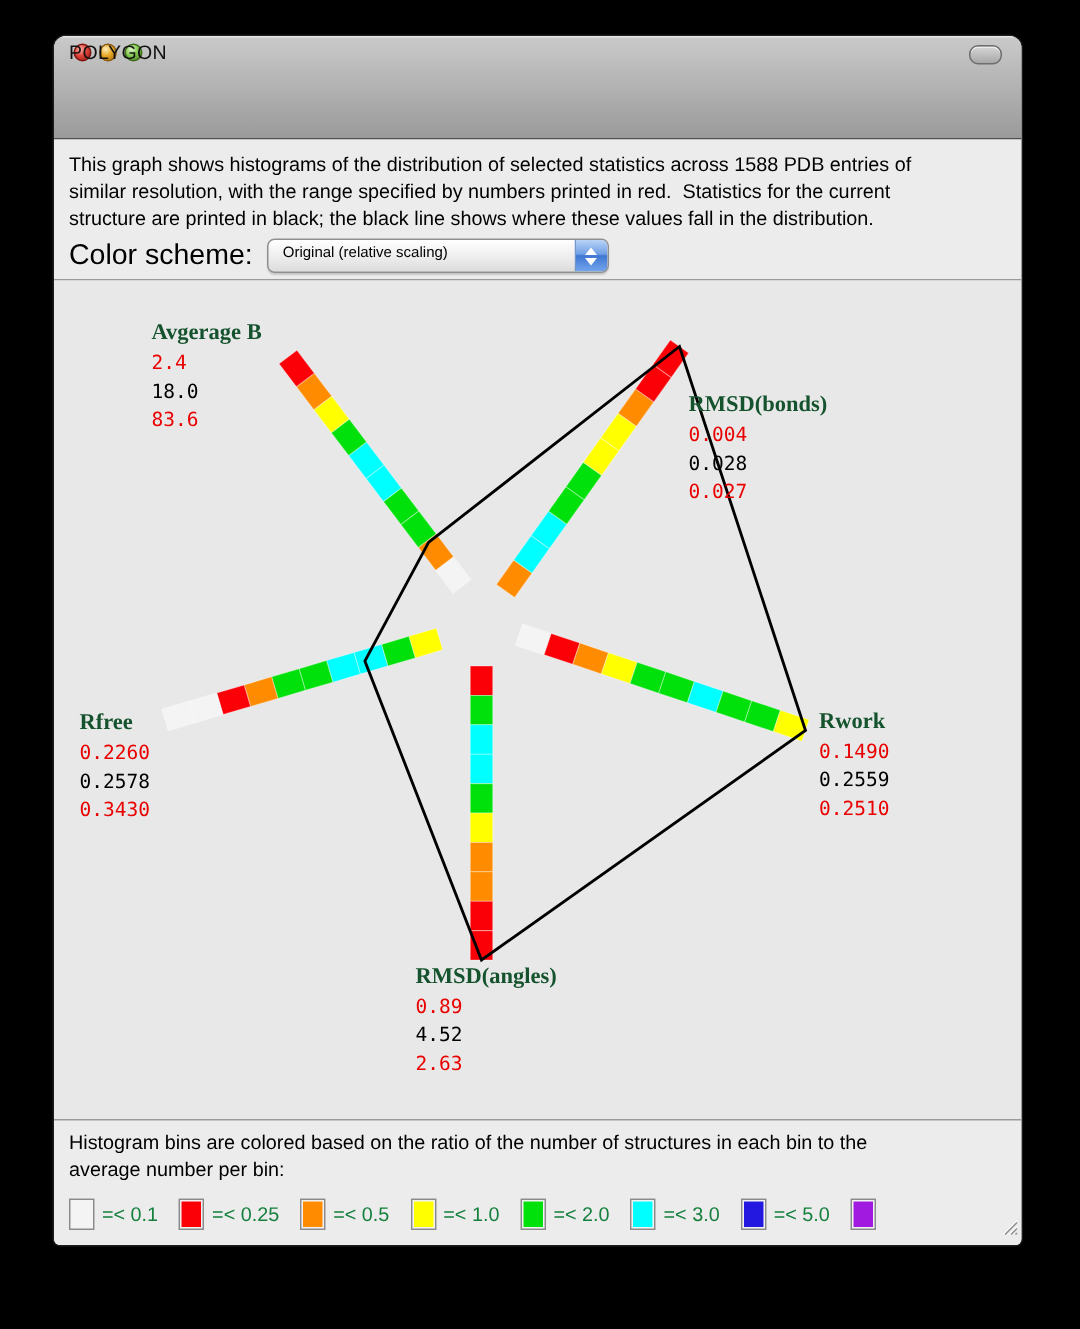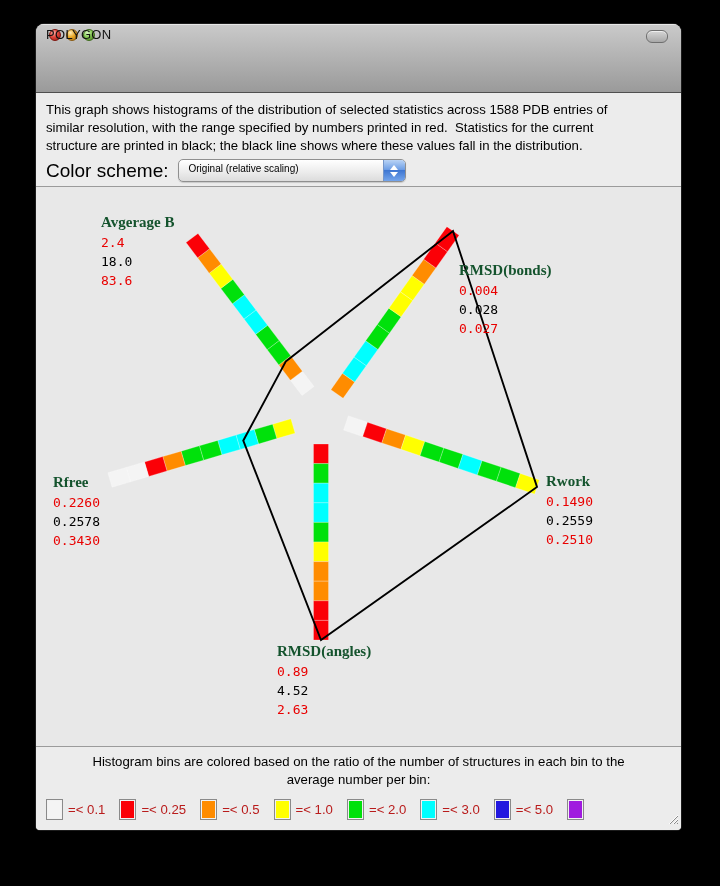--- a/index.html
+++ b/index.html
@@ -77,33 +77,33 @@
   }
   .canvas svg{position:absolute;left:0;top:0;}
   .axis-block{position:absolute;}
   .axis-name{font-family:"Liberation Serif",serif;font-weight:700;font-size:15px;color:#14532d;white-space:nowrap;}
   .axis-vals{position:absolute;font-family:"DejaVu Sans Mono",monospace;font-size:13px;line-height:19px;white-space:nowrap;}
   .v-range{color:#e90000;}
   .v-cur{color:#000;}
   
   .legend-panel{
     position:relative;height:85px;background:#ECECEC;
-    border-top:1px solid #9b9b9b;box-sizing:border-box;text-align:center;
+    border-top:1px solid #9b9b9b;box-sizing:border-box;
   }
   .legend-intro{padding:6px 10px 0 10px;font-size:13.2px;line-height:18px;color:#000;white-space:pre;}
   .legend-row{
     position:absolute;left:10px;top:52px;display:flex;align-items:center;gap:6px;
   }
   .legend-item{display:flex;align-items:center;gap:5px;margin-right:8px;}
   .swatch{
     width:13px;height:17px;border:1px solid #8a8a8a;background:#fdfdfd;padding:1px;
     box-shadow:inset 0 0 0 1px #f2f2f2;
   }
   .swatch-inner{width:100%;height:100%;}
-  .legend-text{font-size:13.2px;color:#b91c1c;white-space:nowrap;}
+  .legend-text{font-size:13.2px;color:#15803d;white-space:nowrap;}
   .resize-grip{position:absolute;right:2px;bottom:2px;}
 </style>
 </head>
 <body>
 
 <div class="window">
 
   <div class="chrome">
     <div class="titlebar">
       <div class="traffic">

